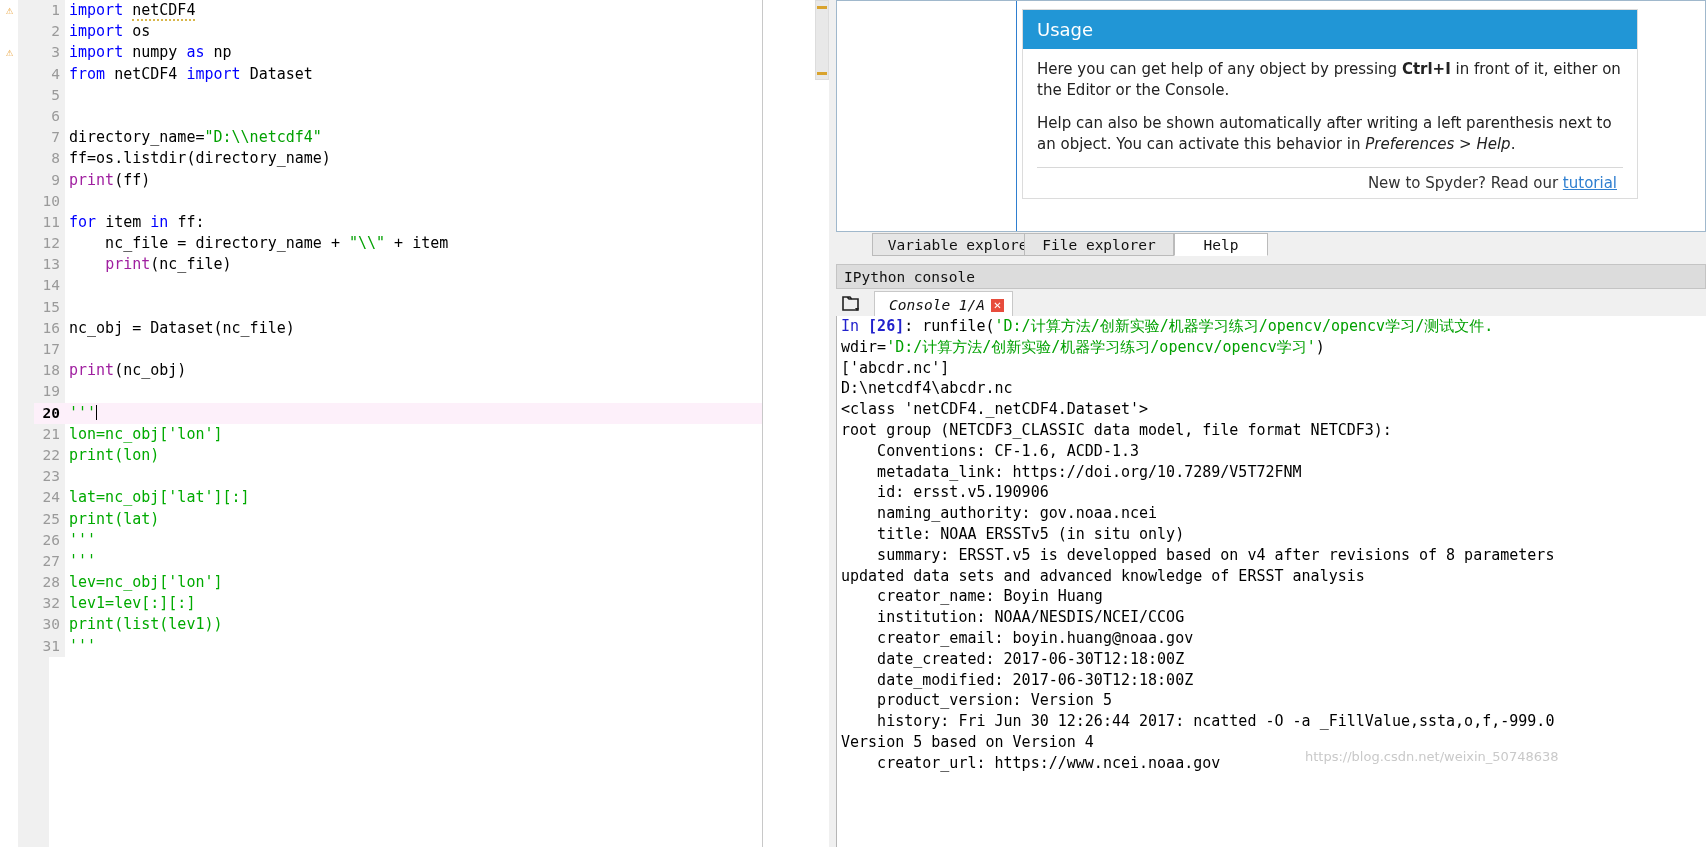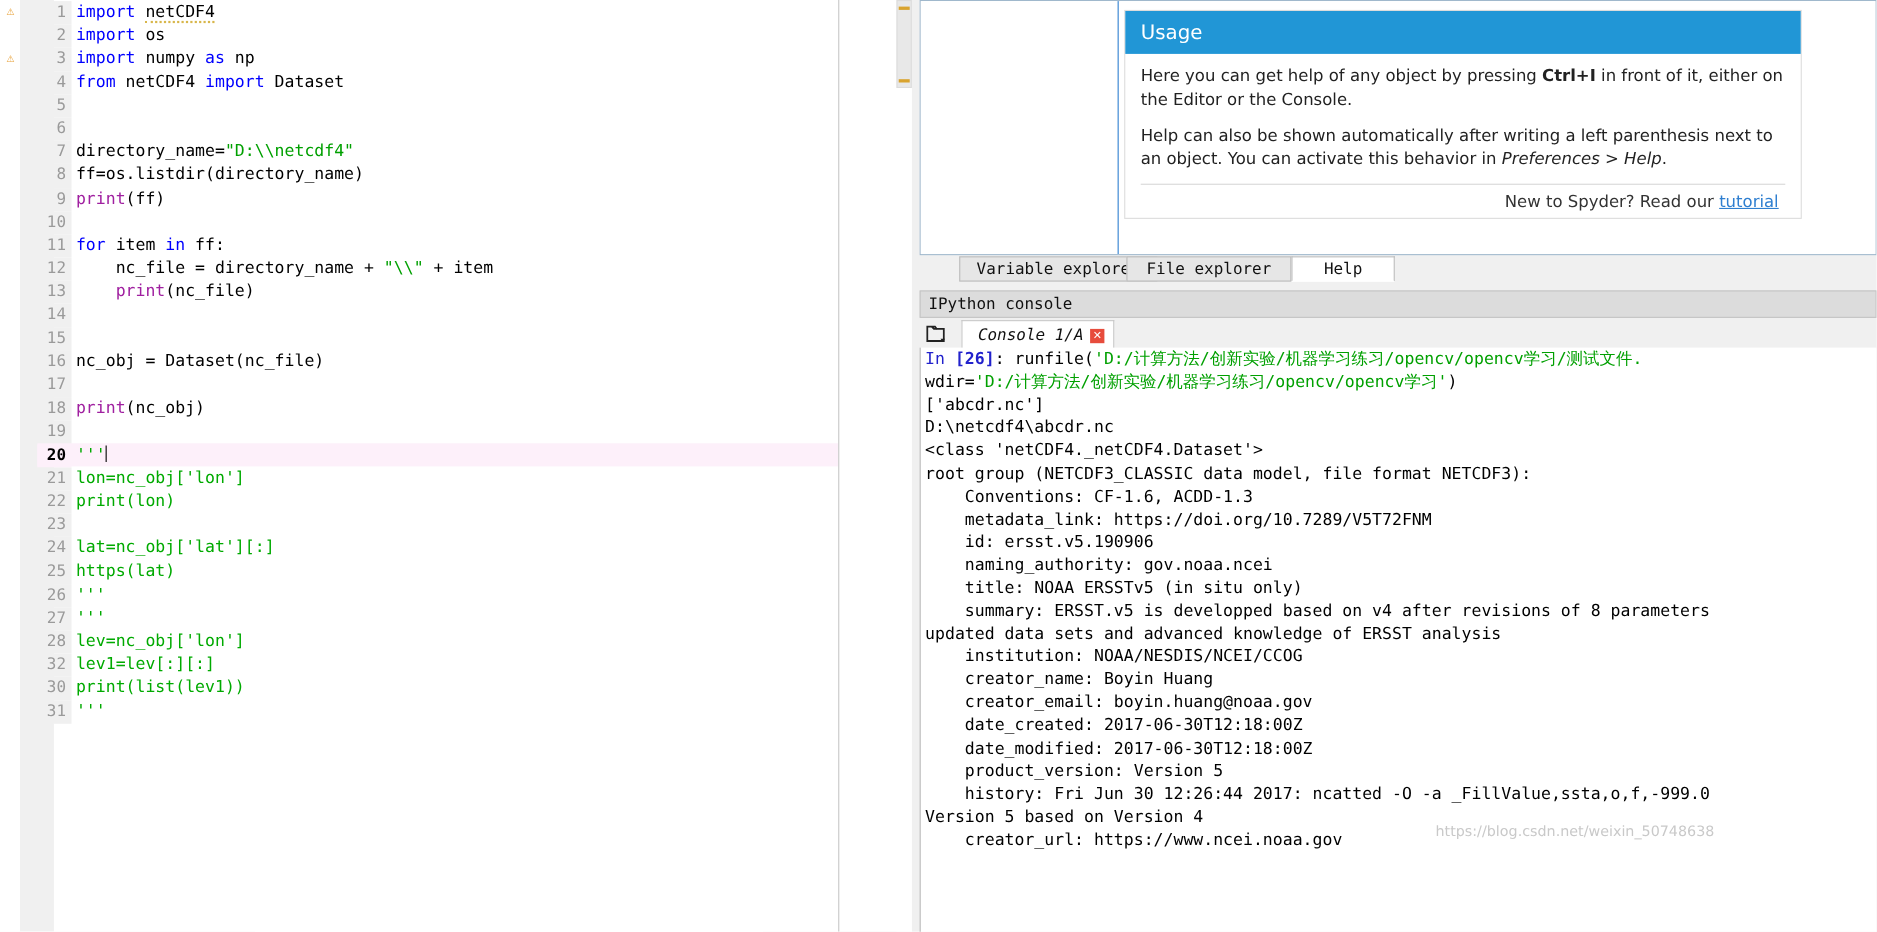--- a/index.html
+++ b/index.html
@@ -181,21 +181,21 @@
         <div class="codeline"><span class="ln">15</span><span class="src"></span></div>
         <div class="codeline"><span class="ln">16</span><span class="src"><span class="plain">nc_obj = Dataset(nc_file)</span></span></div>
         <div class="codeline"><span class="ln">17</span><span class="src"></span></div>
         <div class="codeline"><span class="ln">18</span><span class="src"><span class="bi">print</span><span class="plain">(nc_obj)</span></span></div>
         <div class="codeline"><span class="ln">19</span><span class="src"></span></div>
         <div class="codeline current"><span class="ln">20</span><span class="src"><span class="grn">'''</span><span class="caret"></span></span></div>
         <div class="codeline"><span class="ln">21</span><span class="src"><span class="grn">lon=nc_obj['lon']</span></span></div>
         <div class="codeline"><span class="ln">22</span><span class="src"><span class="grn">print(lon)</span></span></div>
         <div class="codeline"><span class="ln">23</span><span class="src"></span></div>
         <div class="codeline"><span class="ln">24</span><span class="src"><span class="grn">lat=nc_obj['lat'][:]</span></span></div>
-        <div class="codeline"><span class="ln">25</span><span class="src"><span class="grn">https(lat)</span></span></div>
+        <div class="codeline"><span class="ln">25</span><span class="src"><span class="grn">print(lat)</span></span></div>
         <div class="codeline"><span class="ln">26</span><span class="src"><span class="grn">'''</span></span></div>
         <div class="codeline"><span class="ln">27</span><span class="src"><span class="grn">'''</span></span></div>
         <div class="codeline"><span class="ln">28</span><span class="src"><span class="grn">lev=nc_obj['lon']</span></span></div>
         <div class="codeline"><span class="ln">32</span><span class="src"><span class="grn">lev1=lev[:][:]</span></span></div>
         <div class="codeline"><span class="ln">30</span><span class="src"><span class="grn">print(list(lev1))</span></span></div>
         <div class="codeline"><span class="ln">31</span><span class="src"><span class="grn">'''</span></span></div>
       </div>
   </div>
   <div class="edge-line"></div>
 
@@ -247,22 +247,22 @@
         <div class="oline"><span class="plain">D:\netcdf4\abcdr.nc</span></div>
         <div class="oline"><span class="plain">&lt;class 'netCDF4._netCDF4.Dataset'&gt;</span></div>
         <div class="oline"><span class="plain">root group (NETCDF3_CLASSIC data model, file format NETCDF3):</span></div>
         <div class="oline"><span class="plain">    Conventions: CF-1.6, ACDD-1.3</span></div>
         <div class="oline"><span class="plain">    metadata_link: https://doi.org/10.7289/V5T72FNM</span></div>
         <div class="oline"><span class="plain">    id: ersst.v5.190906</span></div>
         <div class="oline"><span class="plain">    naming_authority: gov.noaa.ncei</span></div>
         <div class="oline"><span class="plain">    title: NOAA ERSSTv5 (in situ only)</span></div>
         <div class="oline"><span class="plain">    summary: ERSST.v5 is developped based on v4 after revisions of 8 parameters</span></div>
         <div class="oline"><span class="plain">updated data sets and advanced knowledge of ERSST analysis</span></div>
+        <div class="oline"><span class="plain">    creator_name: Boyin Huang</span></div>
         <div class="oline"><span class="plain">    institution: NOAA/NESDIS/NCEI/CCOG</span></div>
-        <div class="oline"><span class="plain">    creator_name: Boyin Huang</span></div>
         <div class="oline"><span class="plain">    creator_email: boyin.huang@noaa.gov</span></div>
         <div class="oline"><span class="plain">    date_created: 2017-06-30T12:18:00Z</span></div>
         <div class="oline"><span class="plain">    date_modified: 2017-06-30T12:18:00Z</span></div>
         <div class="oline"><span class="plain">    product_version: Version 5</span></div>
         <div class="oline"><span class="plain">    history: Fri Jun 30 12:26:44 2017: ncatted -O -a _FillValue,ssta,o,f,-999.0</span></div>
         <div class="oline"><span class="plain">Version 5 based on Version 4</span></div>
         <div class="oline"><span class="plain">    creator_url: https://www.ncei.noaa.gov</span></div>
       </div>
   </div>
 

